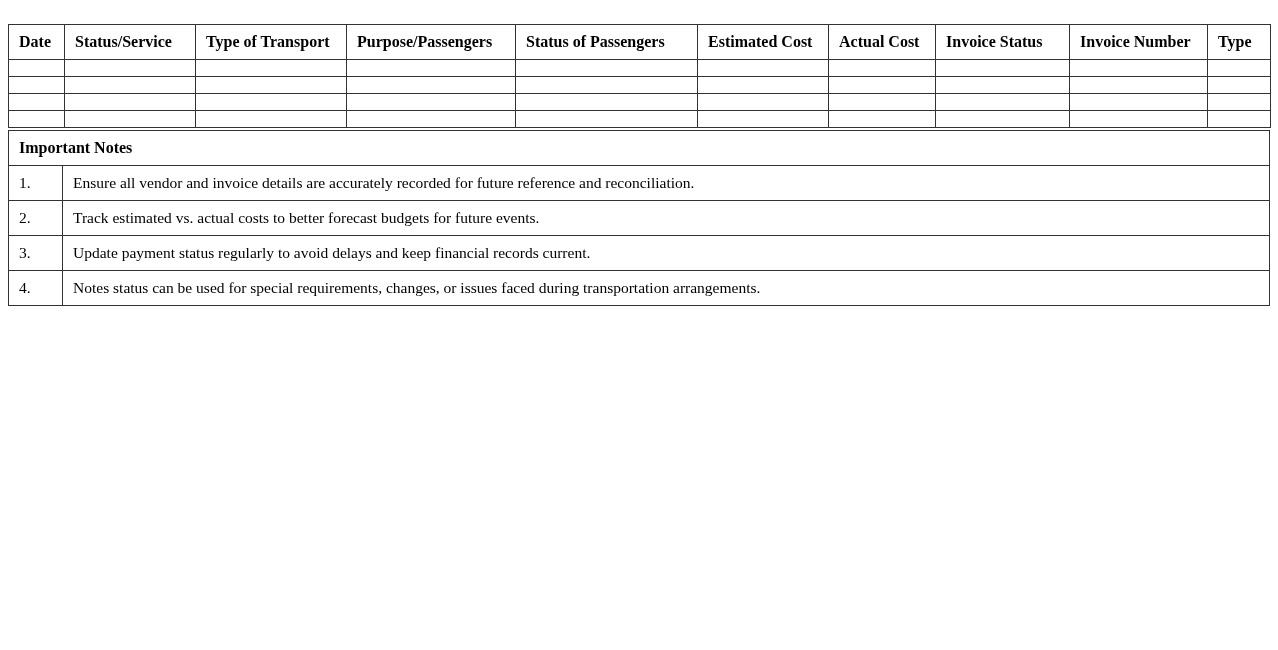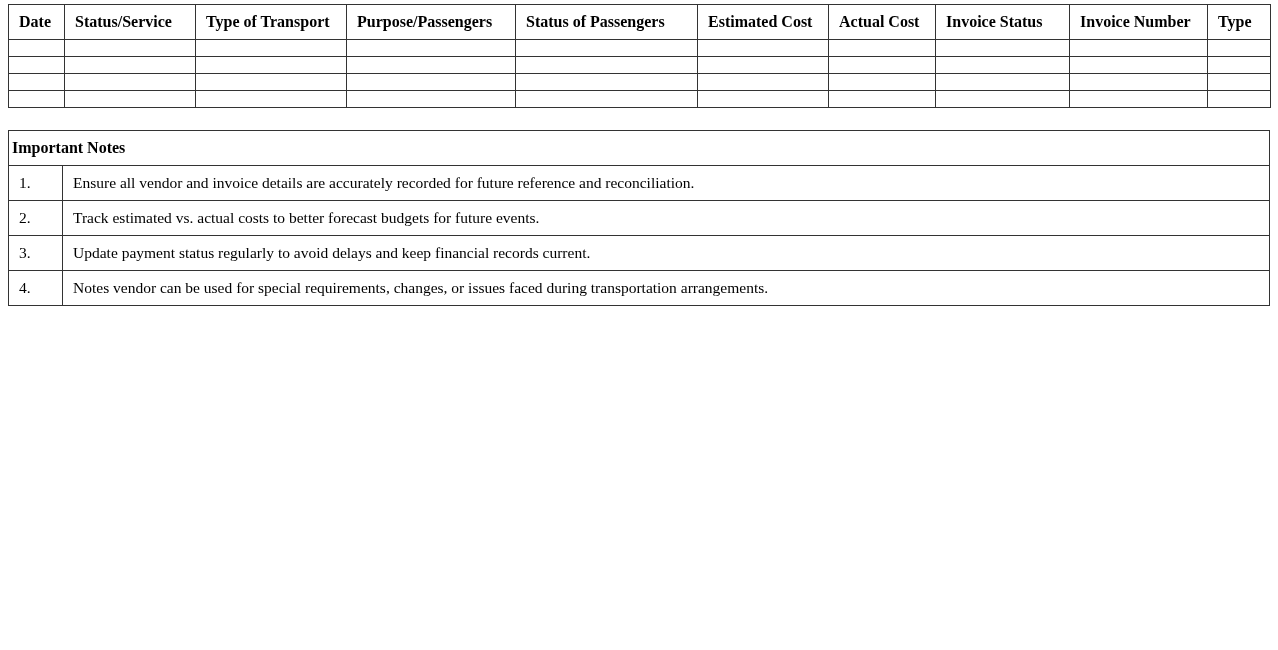--- a/index.html
+++ b/index.html
@@ -1,23 +1,23 @@
 <!DOCTYPE html>
 <html><head>
 <meta charset="utf-8">
 <style>
   html, body { margin: 0; padding: 0; background: #ffffff; }
   body { width: 1278px; height: 650px; position: relative; font-family: "Liberation Serif", "DejaVu Serif", serif; color: #000; }
   table { border-collapse: collapse; position: absolute; left: 8px; width: 1262px; table-layout: fixed; }
   td, th { border: 1px solid #333; }
-  #log-table { top: 4px; }
+  #log-table { top: 24px; }
   #log-table th { font-weight: bold; font-size: 16px; text-align: left; padding: 0 10px; height: 34px; white-space: nowrap; }
   #log-table td { height: 16px; padding: 0; }
   #notes-table { top: 130px; }
-  #notes-table th { font-weight: bold; font-size: 16px; text-align: left; padding: 0 3px; height: 34px; }
+  #notes-table th { font-weight: bold; font-size: 16px; text-align: left; padding: 0 10px; height: 34px; }
   #notes-table td { font-size: 15.5px; height: 34px; padding: 0 10px; white-space: nowrap; }
   #notes-table td.num { width: 33px; }
 </style>
 </head>
 <body>
 
 <table id="log-table">
   <colgroup>
     <col style="width:56px">
       <col style="width:131px">
@@ -114,16 +114,16 @@
     <tr>
       <td class="num">2.</td>
       <td>Track estimated vs. actual costs to better forecast budgets for future events.</td>
     </tr>
     <tr>
       <td class="num">3.</td>
       <td>Update payment status regularly to avoid delays and keep financial records current.</td>
     </tr>
     <tr>
       <td class="num">4.</td>
-      <td>Notes vendor can be used for special requirements, changes, or issues faced during transportation arrangements.</td>
+      <td>Notes status can be used for special requirements, changes, or issues faced during transportation arrangements.</td>
     </tr>
   </tbody>
 </table>
 
 </body></html>

